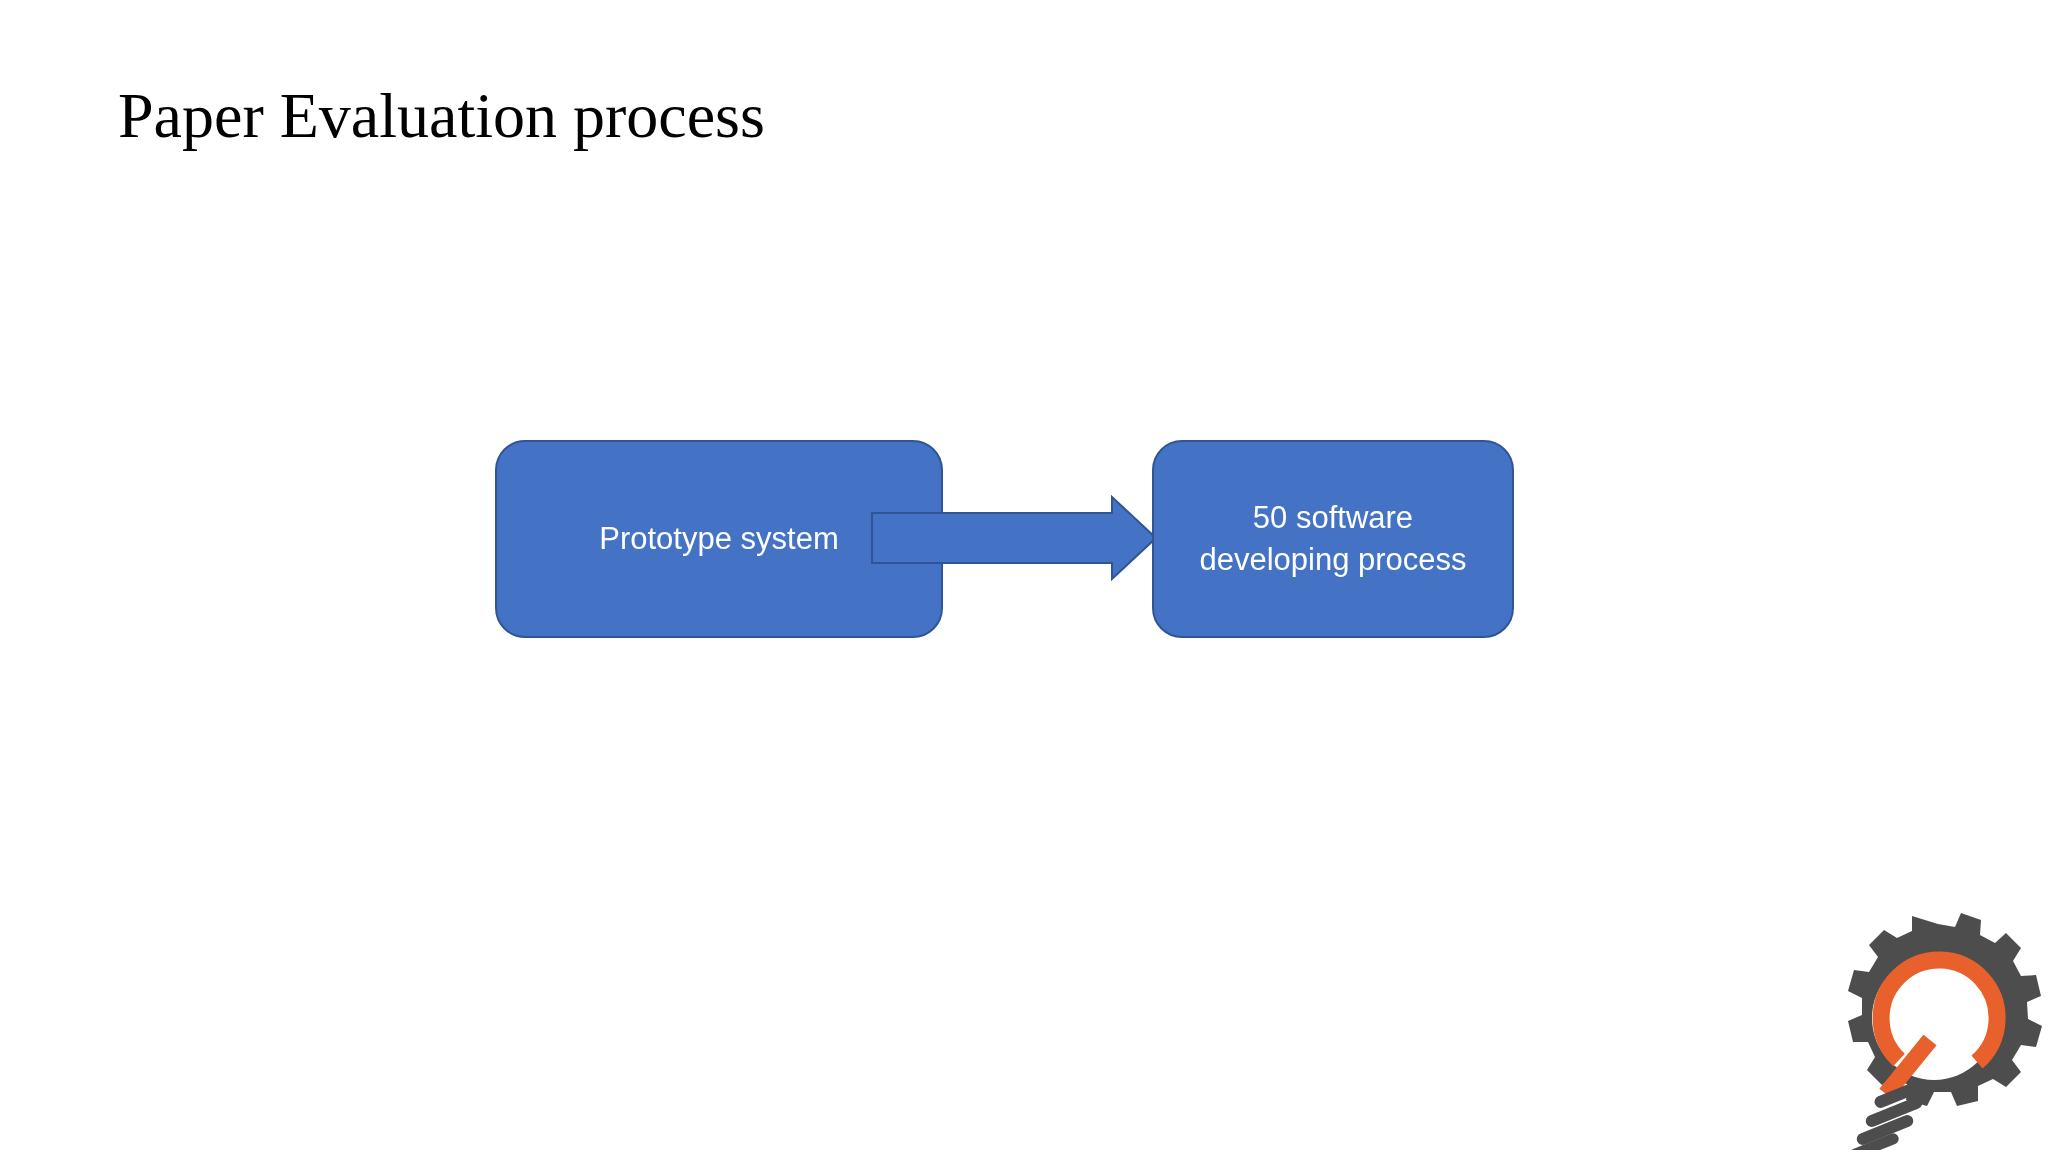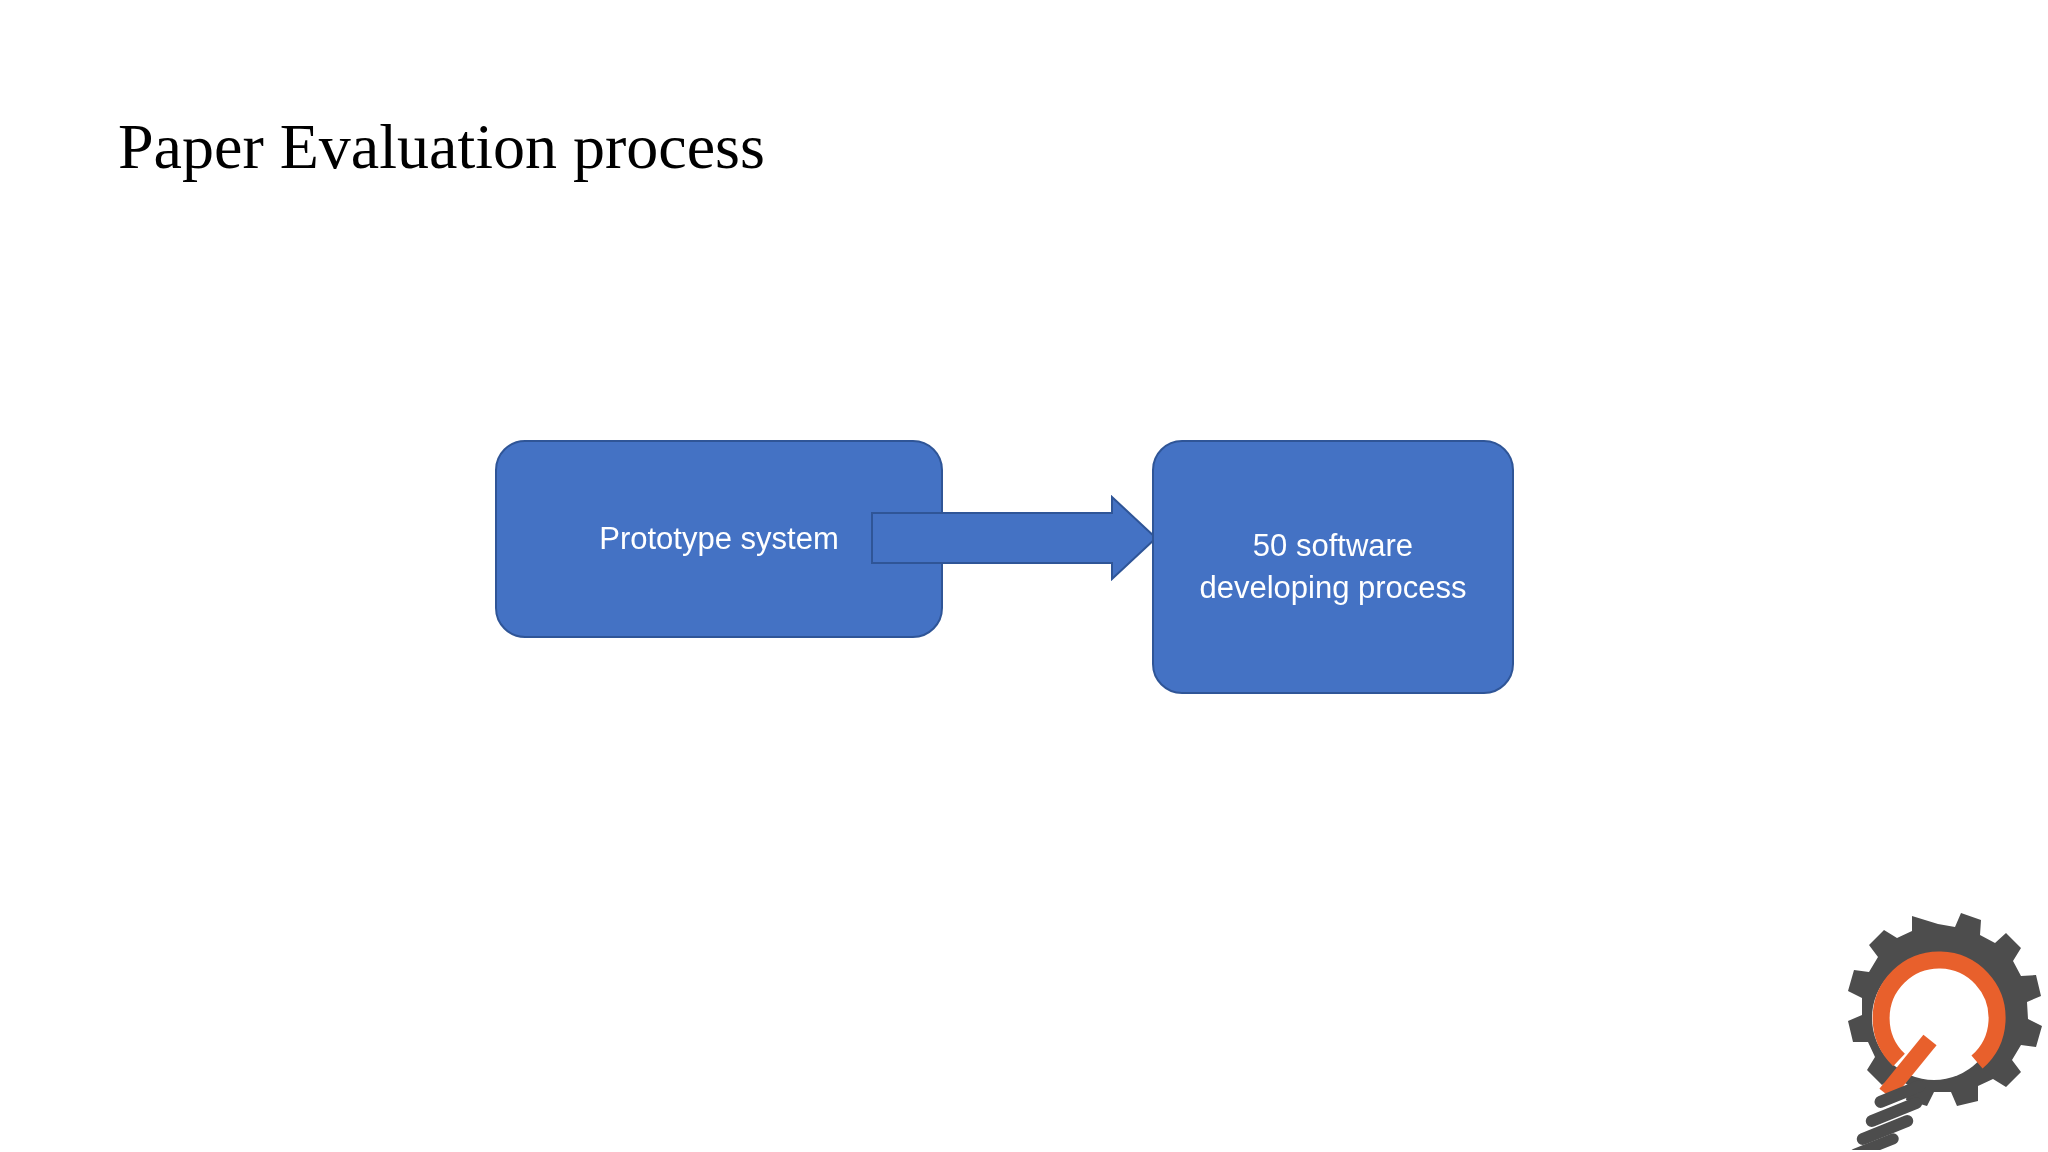--- a/index.html
+++ b/index.html
@@ -14,21 +14,21 @@
     height: 1152px;
     background: #ffffff;
     overflow: hidden;
     font-family: "Liberation Sans", sans-serif;
   }
 
   
   #slide-title {
     position: absolute;
     left: 118px;
-    top: 115px;
+    top: 84px;
     width: 1400px;
     font-family: "Liberation Serif", "DejaVu Serif", serif;
     font-size: 64px;
     line-height: 1.0;
     font-weight: 400;
     color: #000000;
     letter-spacing: 0px;
     white-space: nowrap;
   }
 
@@ -62,21 +62,21 @@
     width: 448px;
     height: 198px;
     font-size: 31px;
     line-height: 1.25;
   }
 
   #box-projects {
     left: 1152px;
     top: 440px;
     width: 362px;
-    height: 254px;
+    height: 198px;
     font-size: 31px;
     line-height: 1.35;
     padding: 12px 10px;
   }
 
   #box-projects .box-lines {
     display: block;
   }
   #box-projects .box-lines span {
     display: block;

